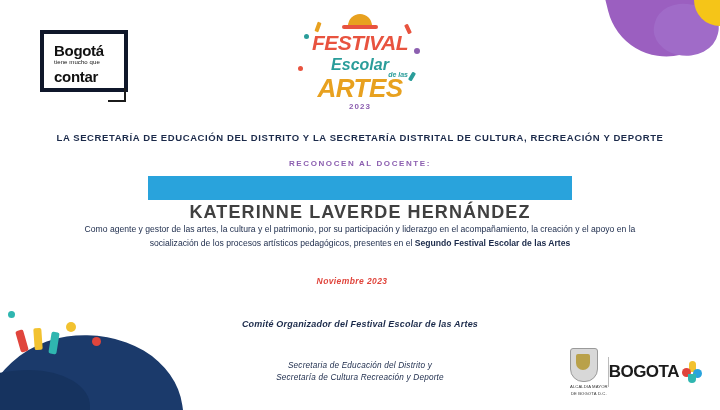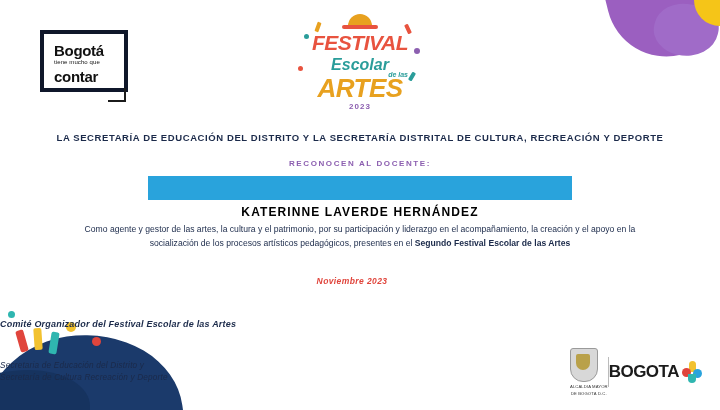--- a/index.html
+++ b/index.html
@@ -201,22 +201,22 @@
   .name-banner {
     position: absolute;
     left: 148px; top: 176px;
     width: 424px; height: 24px;
     background: #29a3dc;
     display: flex;
     align-items: center;
     justify-content: center;
   }
   .name-banner span {
-    color: #000000;
-    font-size: 12px;
+    color: #404040;
+    font-size: 18px;
     font-weight: bold;
     letter-spacing: 1.1px;
     margin-top: 48px;
   }
   .body-text {
     position: absolute;
     left: 80px; right: 80px; top: 222px;
     text-align: center;
     font-size: 8.6px;
     line-height: 1.65;
@@ -229,21 +229,21 @@
     text-align: center;
     font-size: 8.5px;
     font-weight: bold;
     font-style: italic;
     color: #e0453c;
     letter-spacing: 0.4px;
   }
   .signature-block {
     position: absolute;
     left: 0; right: 0; top: 318px;
-    text-align: left;
+    text-align: center;
     color: #1b2a4a;
   }
   .sig-title {
     font-size: 9px;
     font-weight: bold;
     font-style: italic;
     line-height: 1.5;
     letter-spacing: 0.2px;
   }
   .sig-sub {

